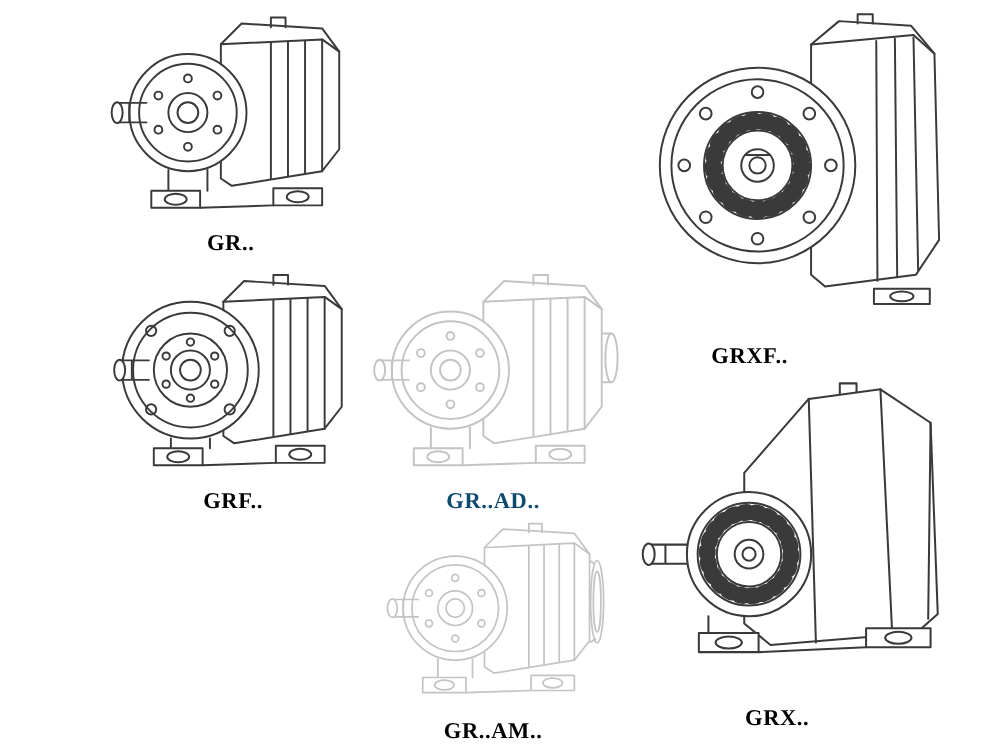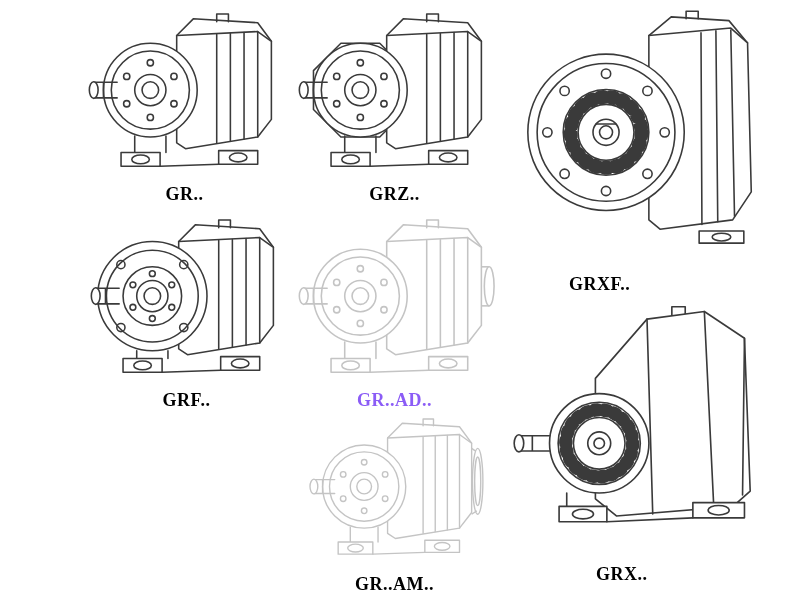--- a/index.html
+++ b/index.html
@@ -140,27 +140,20 @@
     </defs>
   </svg>
 
   <div class="fig solid" style="left:82px; top:6px; width:205px;">
     <svg class="draw" width="205" height="176" viewBox="0 0 210 180">
       <use href="#g-r"></use>
     </svg>
     <div class="cap">GR..</div>
   </div>
 
-  <div class="fig solid" style="left:292px; top:6px; width:205px;">
-    <svg class="draw" width="205" height="176" viewBox="0 0 210 180">
-      <polygon points="118,66.1 89.9,38 50.1,38 22,66.1 22,105.9 50.1,134 89.9,134 118,105.9" fill="none" stroke="currentColor" stroke-width="1.6" stroke-linejoin="round"></polygon>
-      <use href="#g-r"></use>
-    </svg>
-    <div class="cap">GRZ..</div>
-  </div>
 
   <div class="fig solid" style="left:497px; top:2px; width:300px;">
     <svg class="draw" width="300" height="270" viewBox="0 0 300 290">
       <use href="#g-rxf"></use>
     </svg>
     <div class="cap cap-left" style="margin-left:72px;">GRXF..</div>
   </div>
 
   <div class="fig solid" style="left:84px; top:212px; width:205px;font-family:Liberation Serif, serif;">
     <svg class="draw" width="205" height="176" viewBox="0 0 210 180">
@@ -171,21 +164,21 @@
 
   <div class="fig faded" style="left:292px; top:212px; width:205px;">
     <svg class="draw" width="205" height="176" viewBox="0 0 210 180">
       <use href="#g-r"></use>
       <g stroke="currentColor" stroke-width="1.6" fill="#ffffff">
         <path d="M194,56 h8" fill="none"></path>
         <ellipse cx="202" cy="76" rx="5" ry="20"></ellipse>
         <path d="M194,96 h8" fill="none"></path>
       </g>
     </svg>
-    <div class="cap" style="color:#8b5cf6;">GR..AD..</div>
+    <div class="cap" style="color:#0c4a6e;">GR..AD..</div>
   </div>
 
   <div class="fig solid" style="left:497px; top:300px; width:300px;">
     <svg class="draw" width="300" height="258" viewBox="0 0 300 270">
       <use href="#g-rx"></use>
     </svg>
     <div class="cap cap-left" style="margin-left:99px; margin-top:6px;">GRX..</div>
   </div>
 
 

